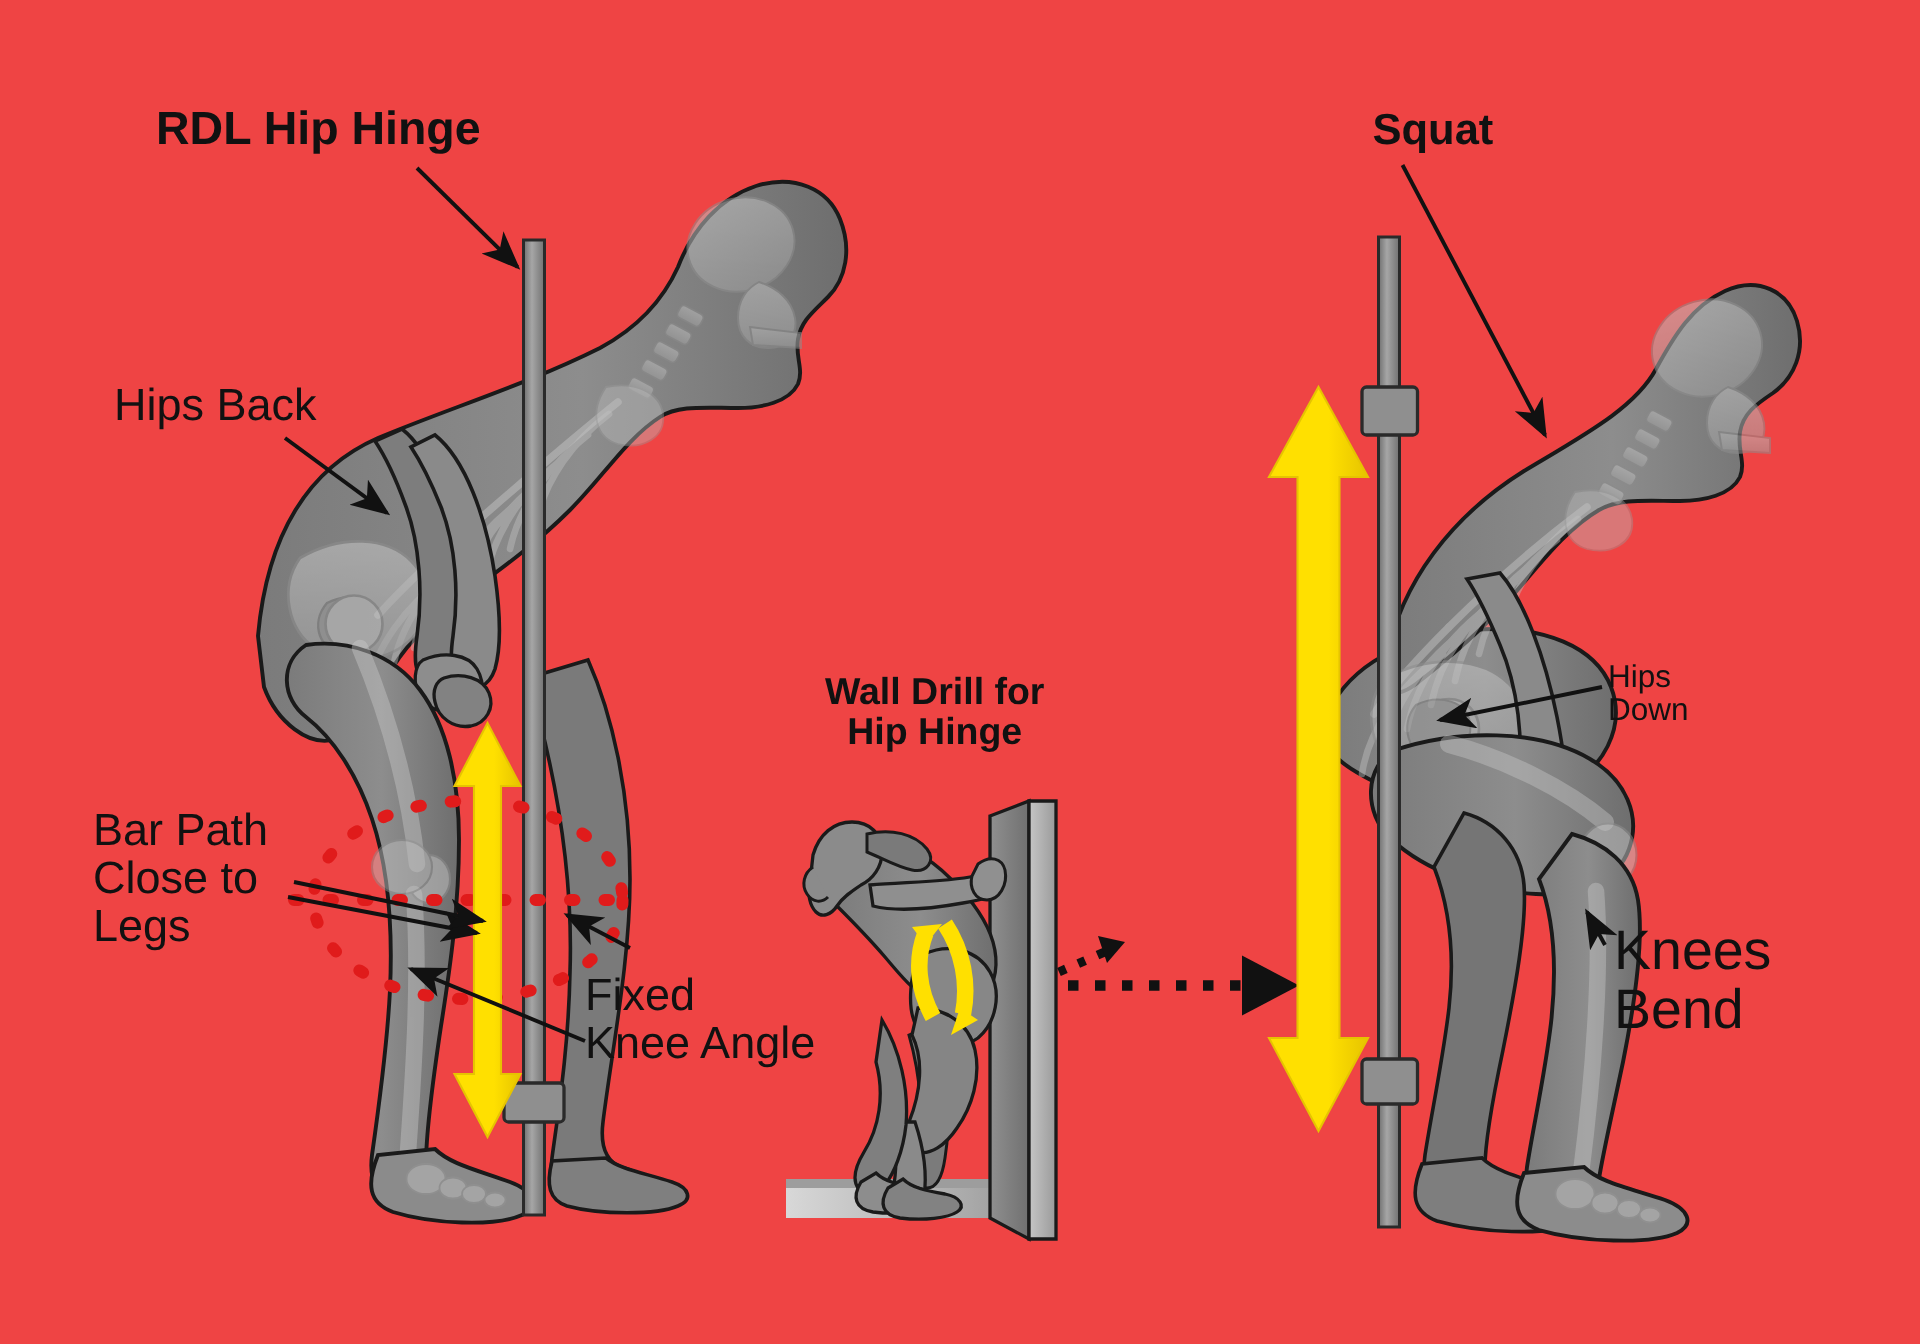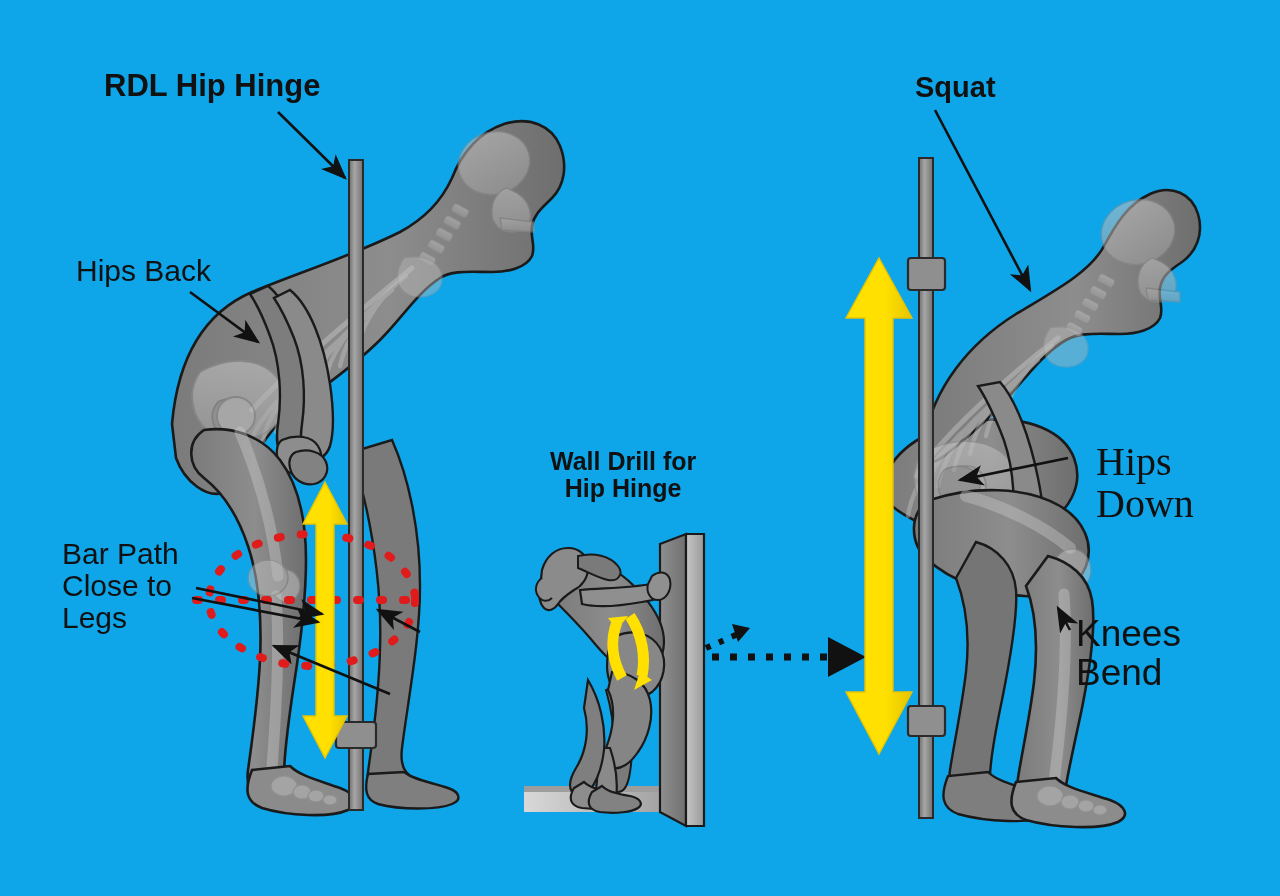--- a/index.html
+++ b/index.html
@@ -1,29 +1,29 @@
 <!DOCTYPE html>
 <html><head>
 <meta charset="utf-8">
 <title>Hip Hinge vs Squat Diagram</title>
 <style>
   html,body{margin:0;padding:0;background:#ffffff;}
   body{width:1280px;height:896px;overflow:hidden;
        font-family:"Liberation Sans","DejaVu Sans",sans-serif;color:#000;}
-  #stage{position:relative;width:1280px;height:896px;background:#0ea5e9;}
+  #stage{position:relative;width:1280px;height:896px;background:#ef4444;}
   #art{position:absolute;left:0;top:0;width:1280px;height:896px;}
   .lbl{position:absolute;line-height:1.06;white-space:pre-line;color:#111;}
   .bold{font-weight:bold;}
   .t-rdl{left:104px;top:70px;font-size:31px;}
   .t-hipsback{left:76px;top:255px;font-size:30px;}
   .t-barpath{left:62px;top:538px;font-size:30px;text-align:left;}
   .t-fixed{left:390px;top:648px;font-size:30px;}
   .t-wall{left:550px;top:448px;font-size:25px;text-align:center;}
   .t-squat{left:915px;top:72px;font-size:29px;}
-  .t-hipsdown{left:1096px;top:441px;font-size:40px;font-family:Liberation Serif, serif;}
+  .t-hipsdown{left:1072px;top:441px;font-size:21px;}
   .t-kneesbend{left:1076px;top:614px;font-size:37px;}
 </style>
 </head>
 <body>
 
 <div id="stage">
 
 <svg id="art" viewBox="0 0 1280 896" xmlns="http://www.w3.org/2000/svg">
   <defs>
     <linearGradient id="gBody" x1="0" y1="0" x2="1" y2="0">
@@ -390,20 +390,22 @@
 </svg>
 
 <div class="lbl bold t-rdl">RDL Hip Hinge</div>
 
 <div class="lbl t-hipsback">Hips Back</div>
 
 <div class="lbl t-barpath">Bar Path
 Close to
 Legs</div>
 
+<div class="lbl t-fixed">Fixed
+Knee Angle</div>
 
 <div class="lbl bold t-wall">Wall Drill for
 Hip Hinge</div>
 
 <div class="lbl bold t-squat">Squat</div>
 
 <div class="lbl t-hipsdown">Hips
 Down</div>
 
 <div class="lbl t-kneesbend">Knees

